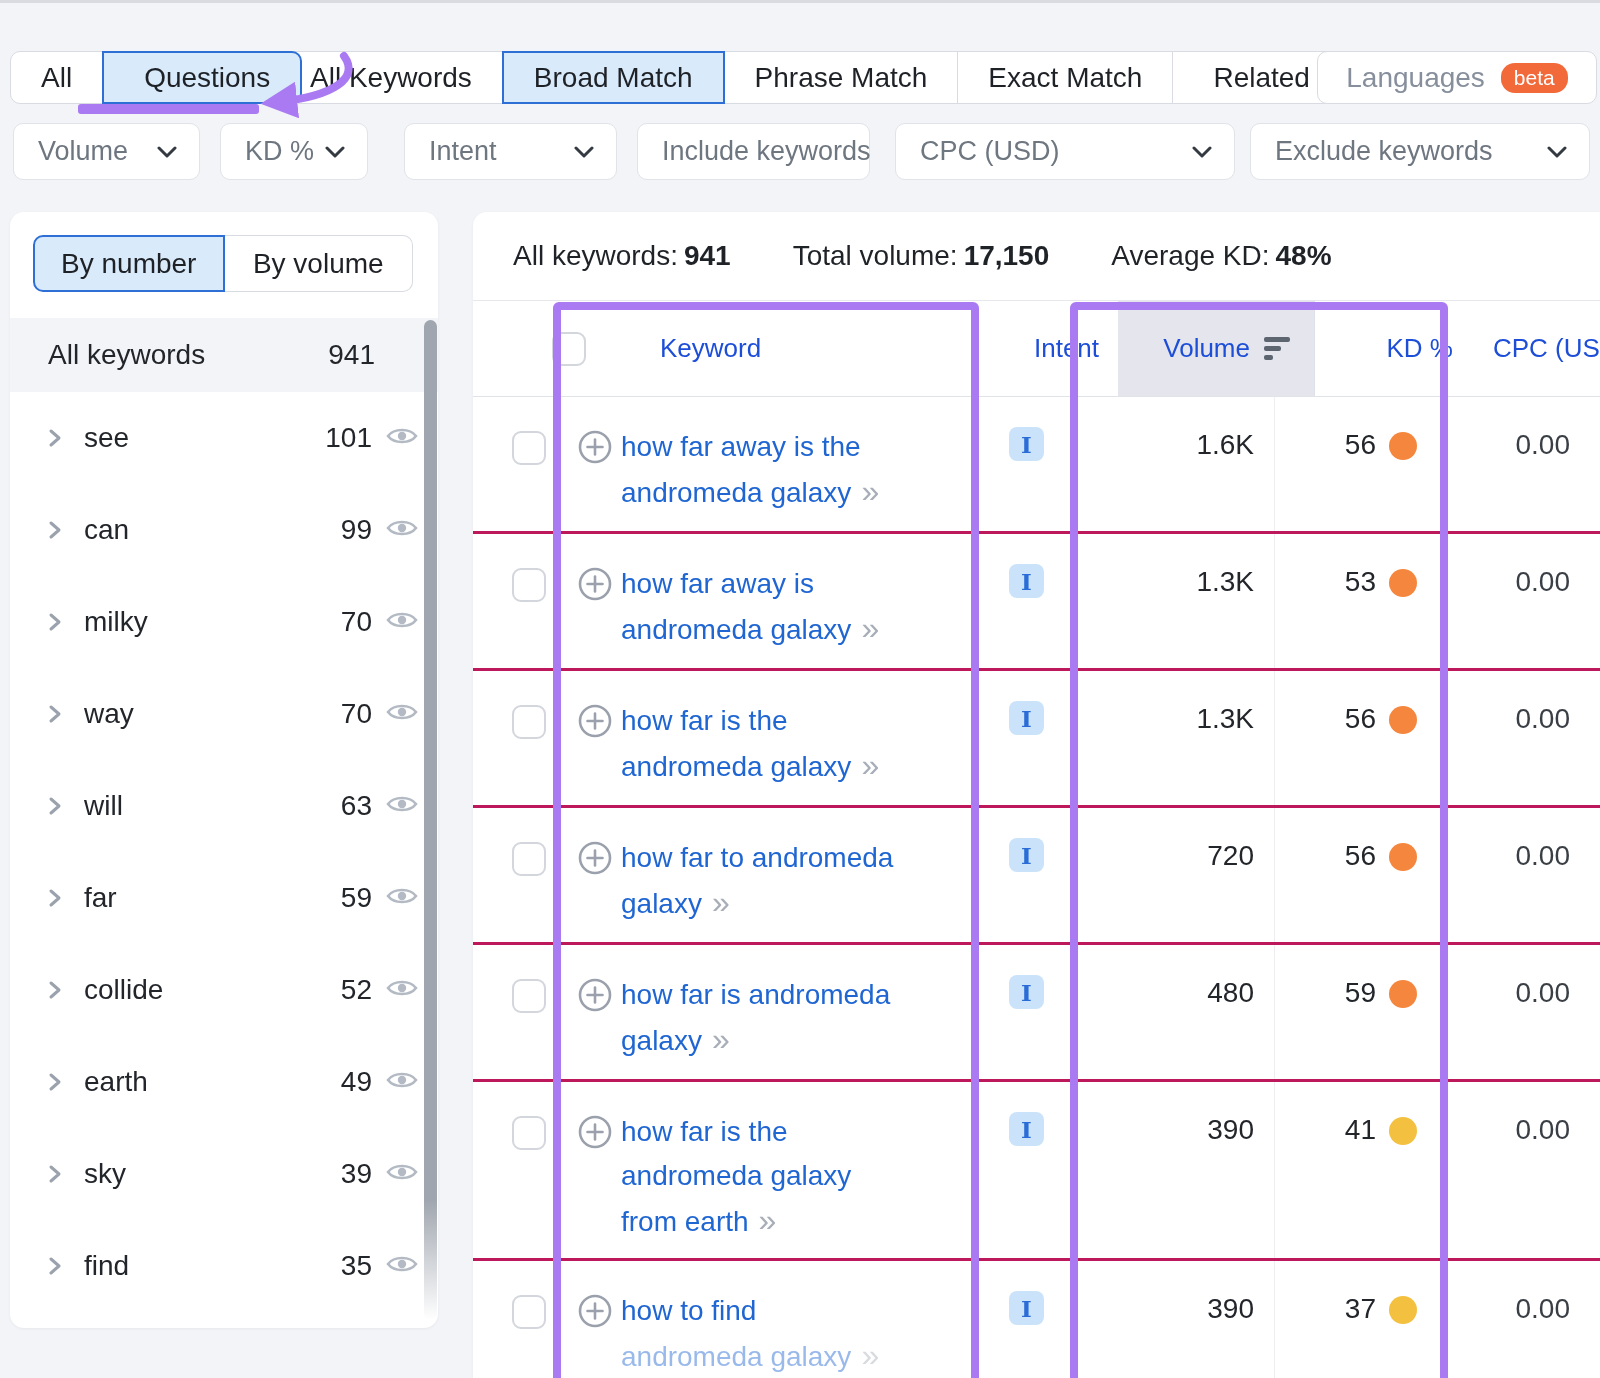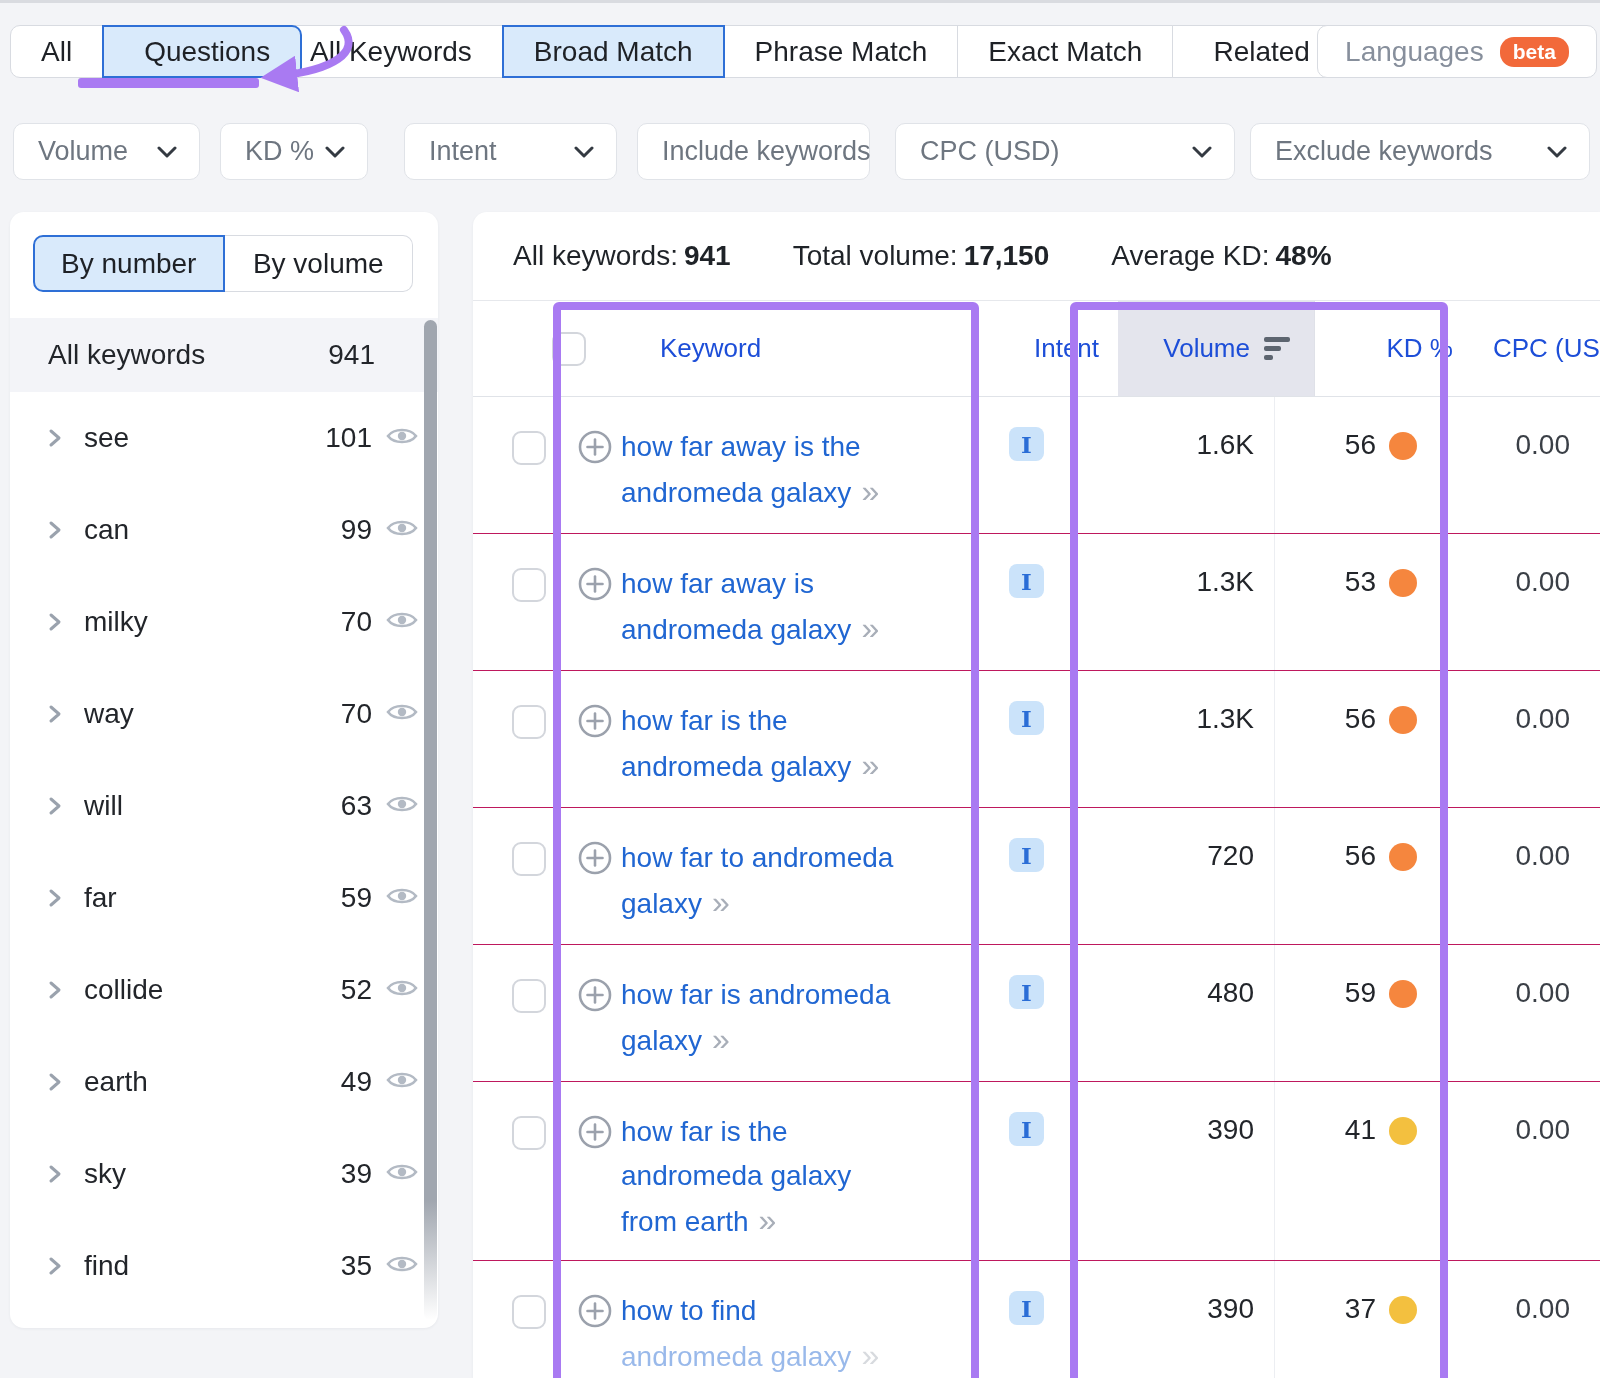--- a/index.html
+++ b/index.html
@@ -6,21 +6,21 @@
   html,body { background:#e8e9ee; }
   .page {
     position:relative; width:1600px; height:1378px; overflow:hidden;
     background:#f3f4f7;
     font-family:"Liberation Sans", sans-serif;
     color:#22252a;
   }
   .topline { position:absolute; left:0; top:0; width:100%; height:3px; background:#d9dbe0; }
 
   
-  .tabs-row { position:absolute; left:0; top:25px; height:53px; width:100%; }
+  .tabs-row { position:absolute; left:0; top:51px; height:53px; width:100%; }
   .tab-group { position:absolute; top:0; display:flex; height:53px; }
   #tab-group-1 { left:10px; }
   #tab-group-2 { left:279px; }
   .tab {
     height:53px; display:flex; align-items:center; justify-content:center;
     background:#fff; border:1px solid #d8dbe1; margin-left:-1px;
     font-family:"Liberation Sans",sans-serif; font-size:28px; font-weight:500; color:#1e2126;
     padding:0 30px; cursor:pointer; position:relative; white-space:nowrap;
   }
   .tab:first-child { border-radius:10px 0 0 10px; margin-left:0; }
@@ -29,21 +29,21 @@
     background:var(--sel-bg); border:2px solid var(--sel-border); z-index:2;
   }
   .languages-btn {
     position:absolute; left:1317px; top:0; width:280px; height:53px;
     background:#fff; border:1px solid #d8dbe1; border-radius:10px;
     display:flex; align-items:center; justify-content:center; gap:16px;
     font-size:28px; color:#878f9c; cursor:pointer;
     font-family:"Liberation Sans",sans-serif;
   }
   .beta {
-    background:var(--beta); color:#fff; font-size:21px; font-weight:700;
+    background:var(--beta); color:#fff; font-size:21px; font-weight:400;
     border-radius:14px; padding:4px 13px 5px; line-height:1;
   }
 
   
   .q-underline {
     position:absolute; left:78px; top:53px; width:181px; height:10px;
     background:var(--annot); border-radius:3px; z-index:3;
   }
   .annot-arrow { position:absolute; left:238px; top:-33px; width:125px; height:95px; z-index:4; overflow:visible; }
 
@@ -112,21 +112,21 @@
     font-size:26px; color:#1d4ed8;padding-left:40px;
   }
   .th { display:flex; align-items:center; }
   .th-check { justify-content:flex-start; padding-left:39px; }
   .th-keyword { padding-left:63px; }
   .th-intent { justify-content:center; }
   .th-volume { background:#e4e5ed; justify-content:flex-end; padding-right:24px; gap:14px; height:100%; border-right:1px solid #dfe1e8; cursor:pointer; }
   .th-kd { justify-content:flex-end; padding-right:30px; cursor:pointer; }
   .th-cpc { padding-left:10px; white-space:nowrap; overflow:hidden; cursor:pointer; }
 
-  .row { border-bottom:1px solid #be185d; }
+  .row { border-bottom:3px solid #be185d; }
   .c-check { padding:34px 0 0 39px; }
   .checkbox {
     width:34px; height:34px; background:#fff; border:2px solid #d3d6dc; border-radius:9px; cursor:pointer;
   }
   .c-kw { display:flex; align-items:flex-start; padding:28px 0 0 21px; gap:9px; }
   .plus-ic { flex:0 0 auto; margin-top:5px; cursor:pointer; }
   .kw-lines { font-size:28px; line-height:44px; color:var(--link); cursor:pointer; }
   .kw-line { display:block; white-space:nowrap; }
   .kw-line .expand { color:#a8aeb8; font-size:32px; margin-left:10px; letter-spacing:-3px; cursor:pointer; }
   .kw-line.faded { opacity:.45; }

